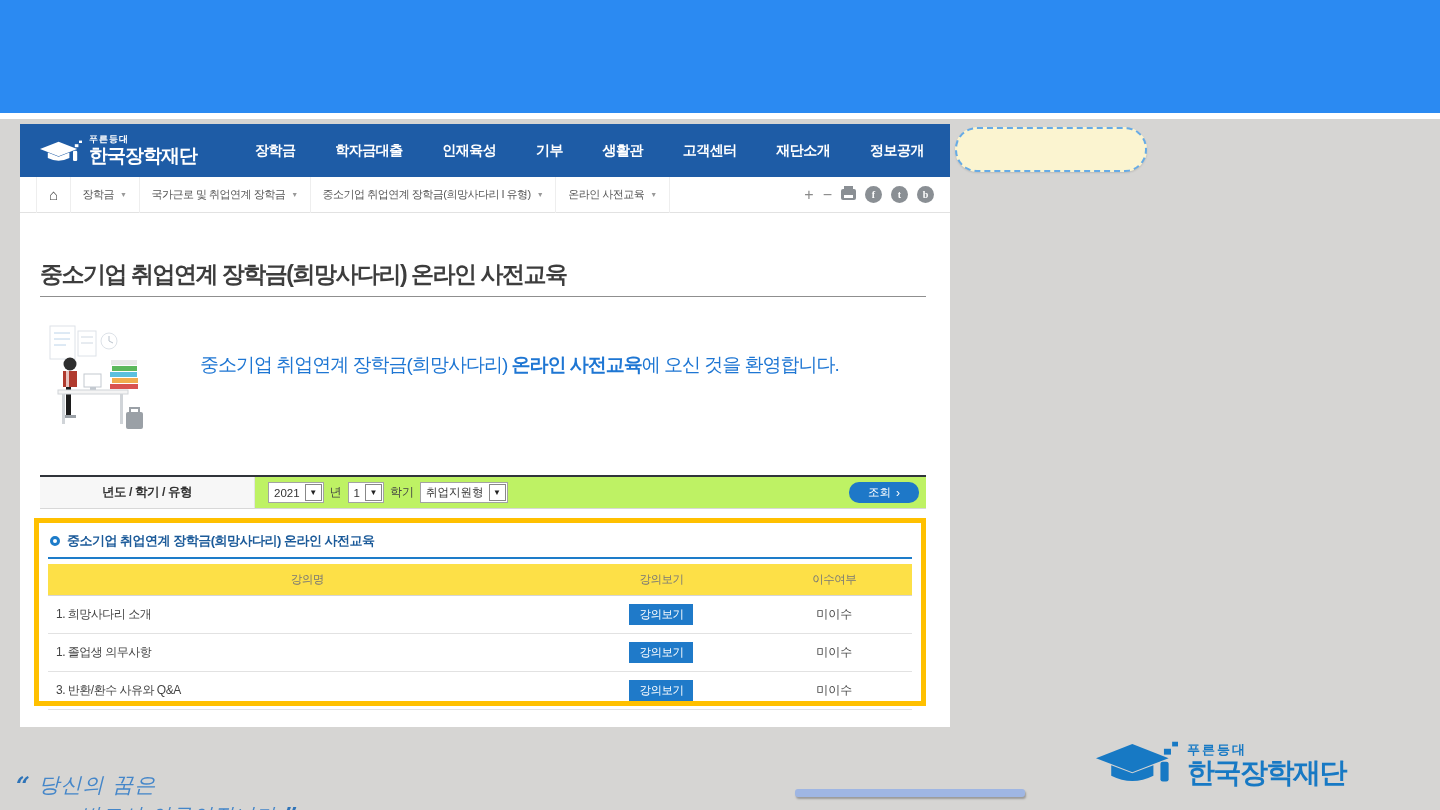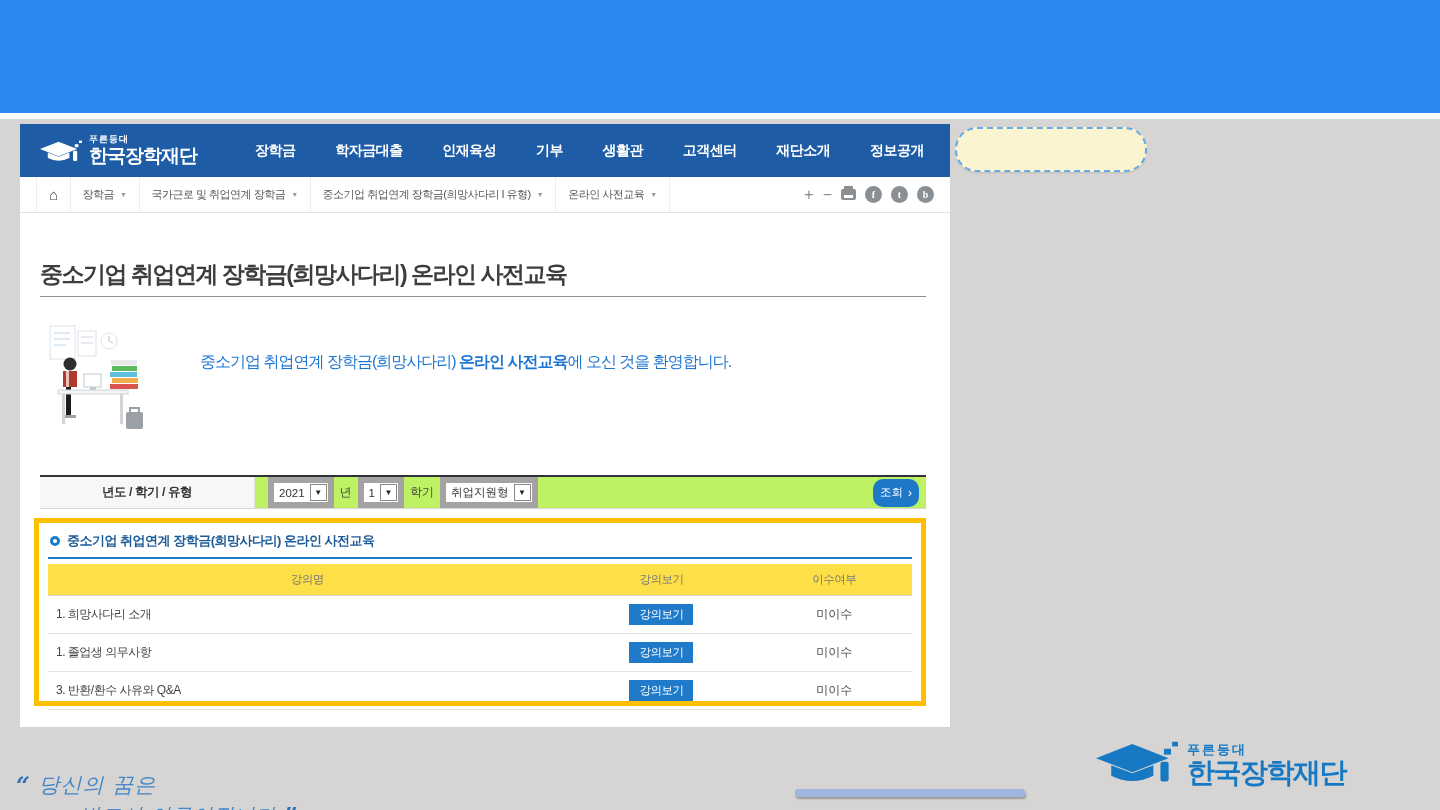--- a/index.html
+++ b/index.html
@@ -46,35 +46,35 @@
   .tool-circle{width:17px;height:17px;border-radius:50%;background:#8a8f94;color:#fff;
     font-size:10px;font-weight:bold;display:flex;align-items:center;justify-content:center;cursor:pointer;
     font-family:"Liberation Serif","DejaVu Serif",serif;}
   .printer{width:15px;height:11px;background:#8a8f94;border-radius:2px;position:relative;cursor:pointer;}
   .printer::before{content:"";position:absolute;left:3px;top:-3px;width:9px;height:4px;background:#8a8f94;}
   .printer::after{content:"";position:absolute;left:3px;bottom:2px;width:9px;height:3px;background:#fff;}
   
   .page-title{position:absolute;left:20px;top:120px;font-size:23px;font-weight:bold;color:#3d3d3d;letter-spacing:-1.5px;}
   .title-rule{position:absolute;left:20px;top:172px;width:886px;border-bottom:1px solid #8f8f8f;}
   .welcome{position:absolute;left:26px;top:198px;display:flex;align-items:flex-start;}
-  .welcome-text{margin:30px 0 0 50px;font-size:16px;color:#1e76d3;letter-spacing:-1px;}
+  .welcome-text{margin:30px 0 0 50px;font-size:19px;color:#1e76d3;letter-spacing:-1px;}
   .welcome-text b{font-weight:bold;}
   
   .filter{position:absolute;left:20px;top:351px;width:886px;height:34px;box-sizing:border-box;
     border-top:2px solid #30343a;border-bottom:1px solid #d8d8d8;display:flex;background:#bef264;}
   .filter-label{width:214px;background:#f7f7f7;border-right:1px solid #e3e3e3;display:flex;
     align-items:center;justify-content:center;font-size:12.5px;font-weight:bold;color:#333;letter-spacing:-0.5px;}
   .filter-fields{flex:1;display:flex;align-items:center;padding-left:13px;gap:6px;font-size:12px;color:#444;}
-  .sel{display:inline-flex;align-items:center;border:6px solid #a3a3a3;background:#fff;height:19px;
+  .sel{display:inline-flex;align-items:center;border:1px solid #a3a3a3;background:#fff;height:19px;
     padding-left:5px;font-size:11.5px;color:#333;cursor:pointer;}
   .sel-arrow{width:15px;height:15px;margin-left:5px;margin-right:1px;border:1px solid #888;
     display:flex;align-items:center;justify-content:center;font-size:8px;color:#222;background:#fff;}
   .sel-arrow::after{content:"▼";}
   .search-btn{margin-left:auto;margin-right:7px;align-self:center;background:#1e78c8;color:#fff;
-    font-size:11.5px;border:none;border-radius:10px;height:28px;padding:0 7px;display:flex;
+    font-size:11.5px;border:none;border-radius:10px;height:21px;padding:0 19px;display:flex;
     align-items:center;gap:5px;cursor:pointer;font-family:inherit;}
   .search-btn::after{content:"›";font-size:12px;}
   
   .highlight{position:absolute;left:14px;top:394px;width:892px;height:188px;box-sizing:border-box;
     border:5px solid #ffc000;background:#fff;padding:3px 9px 0 9px;}
   .sec-title{display:flex;align-items:center;gap:7px;padding:6px 2px 7px 2px;
     border-bottom:2px solid #1d7cc9;font-size:13px;font-weight:bold;color:#1b5a99;letter-spacing:-0.5px;}
   .bullet{width:4px;height:4px;border:3px solid #1d7cc9;border-radius:50%;flex:0 0 auto;}
   table.courses{width:100%;border-collapse:collapse;margin-top:5px;}
   table.courses th{background:#fde047;color:#777;font-weight:normal;font-size:11.5px;height:29px;

